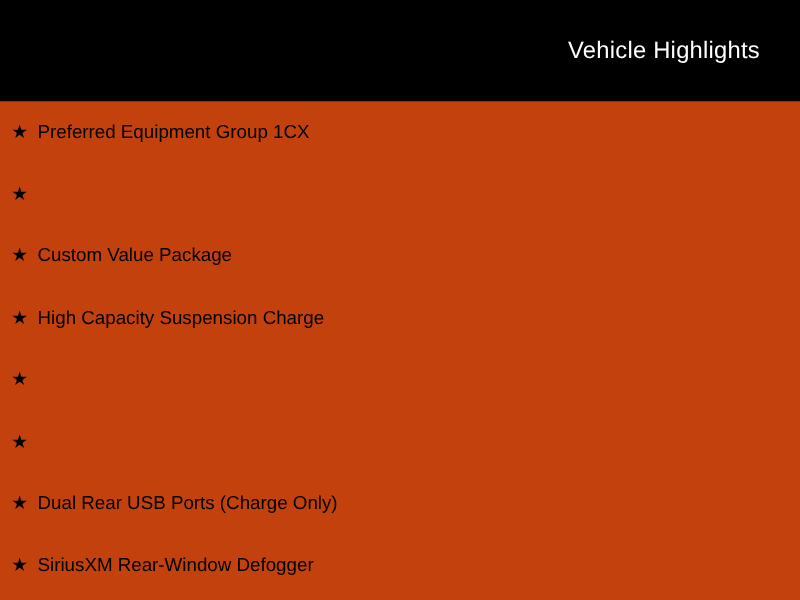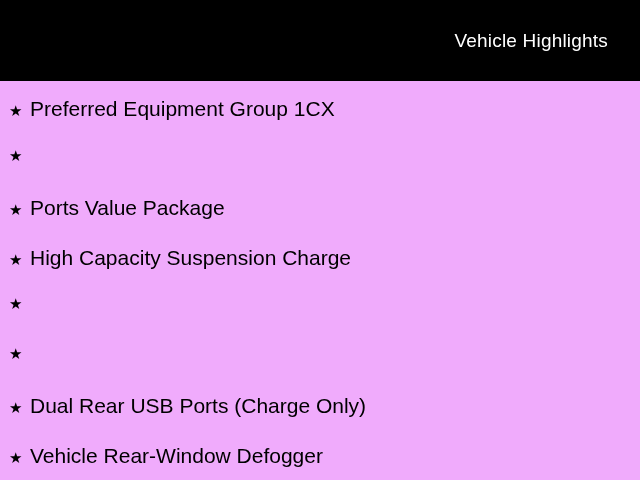--- a/index.html
+++ b/index.html
@@ -12,21 +12,21 @@
     background: #ffffff;
     font-family: "Liberation Sans", sans-serif;
     overflow: hidden;
   }
   .page {
     width: 640px;
     height: 480px;
     position: relative;
     display: flex;
     flex-direction: column;
-    background: #f0abfc;
+    background: #c2410c;
   }
   .header-bar {
     background: #000000;
     height: 81px;
     flex: 0 0 81px;
     display: flex;
     align-items: center;
     justify-content: flex-end;
     box-sizing: border-box;
     padding-right: 32px;
@@ -55,21 +55,21 @@
   .bullet-icon {
     flex: 0 0 auto;
     width: 21px;
     color: #000000;
     font-size: 15px;
     line-height: 1;
     text-align: left;
   }
   .item-label {
     color: #000000;
-    font-size: 21px;
+    font-size: 15px;
     line-height: 1;
     white-space: nowrap;
   }
 </style>
 </head>
 <body>
 
 <div class="page">
 
   <div class="header-bar">
@@ -79,35 +79,35 @@
   <ul class="highlights-list">
     <li class="highlight-item">
       <span class="bullet-icon">★</span>
       <span class="item-label">Preferred Equipment Group 1CX</span>
     </li>
     <li class="highlight-item">
       <span class="bullet-icon">★</span>
     </li>
     <li class="highlight-item">
       <span class="bullet-icon">★</span>
-      <span class="item-label">Ports Value Package</span>
+      <span class="item-label">Custom Value Package</span>
     </li>
     <li class="highlight-item">
       <span class="bullet-icon">★</span>
       <span class="item-label">High Capacity Suspension Charge</span>
     </li>
     <li class="highlight-item">
       <span class="bullet-icon">★</span>
     </li>
     <li class="highlight-item">
       <span class="bullet-icon">★</span>
     </li>
     <li class="highlight-item">
       <span class="bullet-icon">★</span>
       <span class="item-label">Dual Rear USB Ports (Charge Only)</span>
     </li>
     <li class="highlight-item">
       <span class="bullet-icon">★</span>
-      <span class="item-label">Vehicle Rear-Window Defogger</span>
+      <span class="item-label">SiriusXM Rear-Window Defogger</span>
     </li>
   </ul>
 
 </div>
 
 </body></html>

